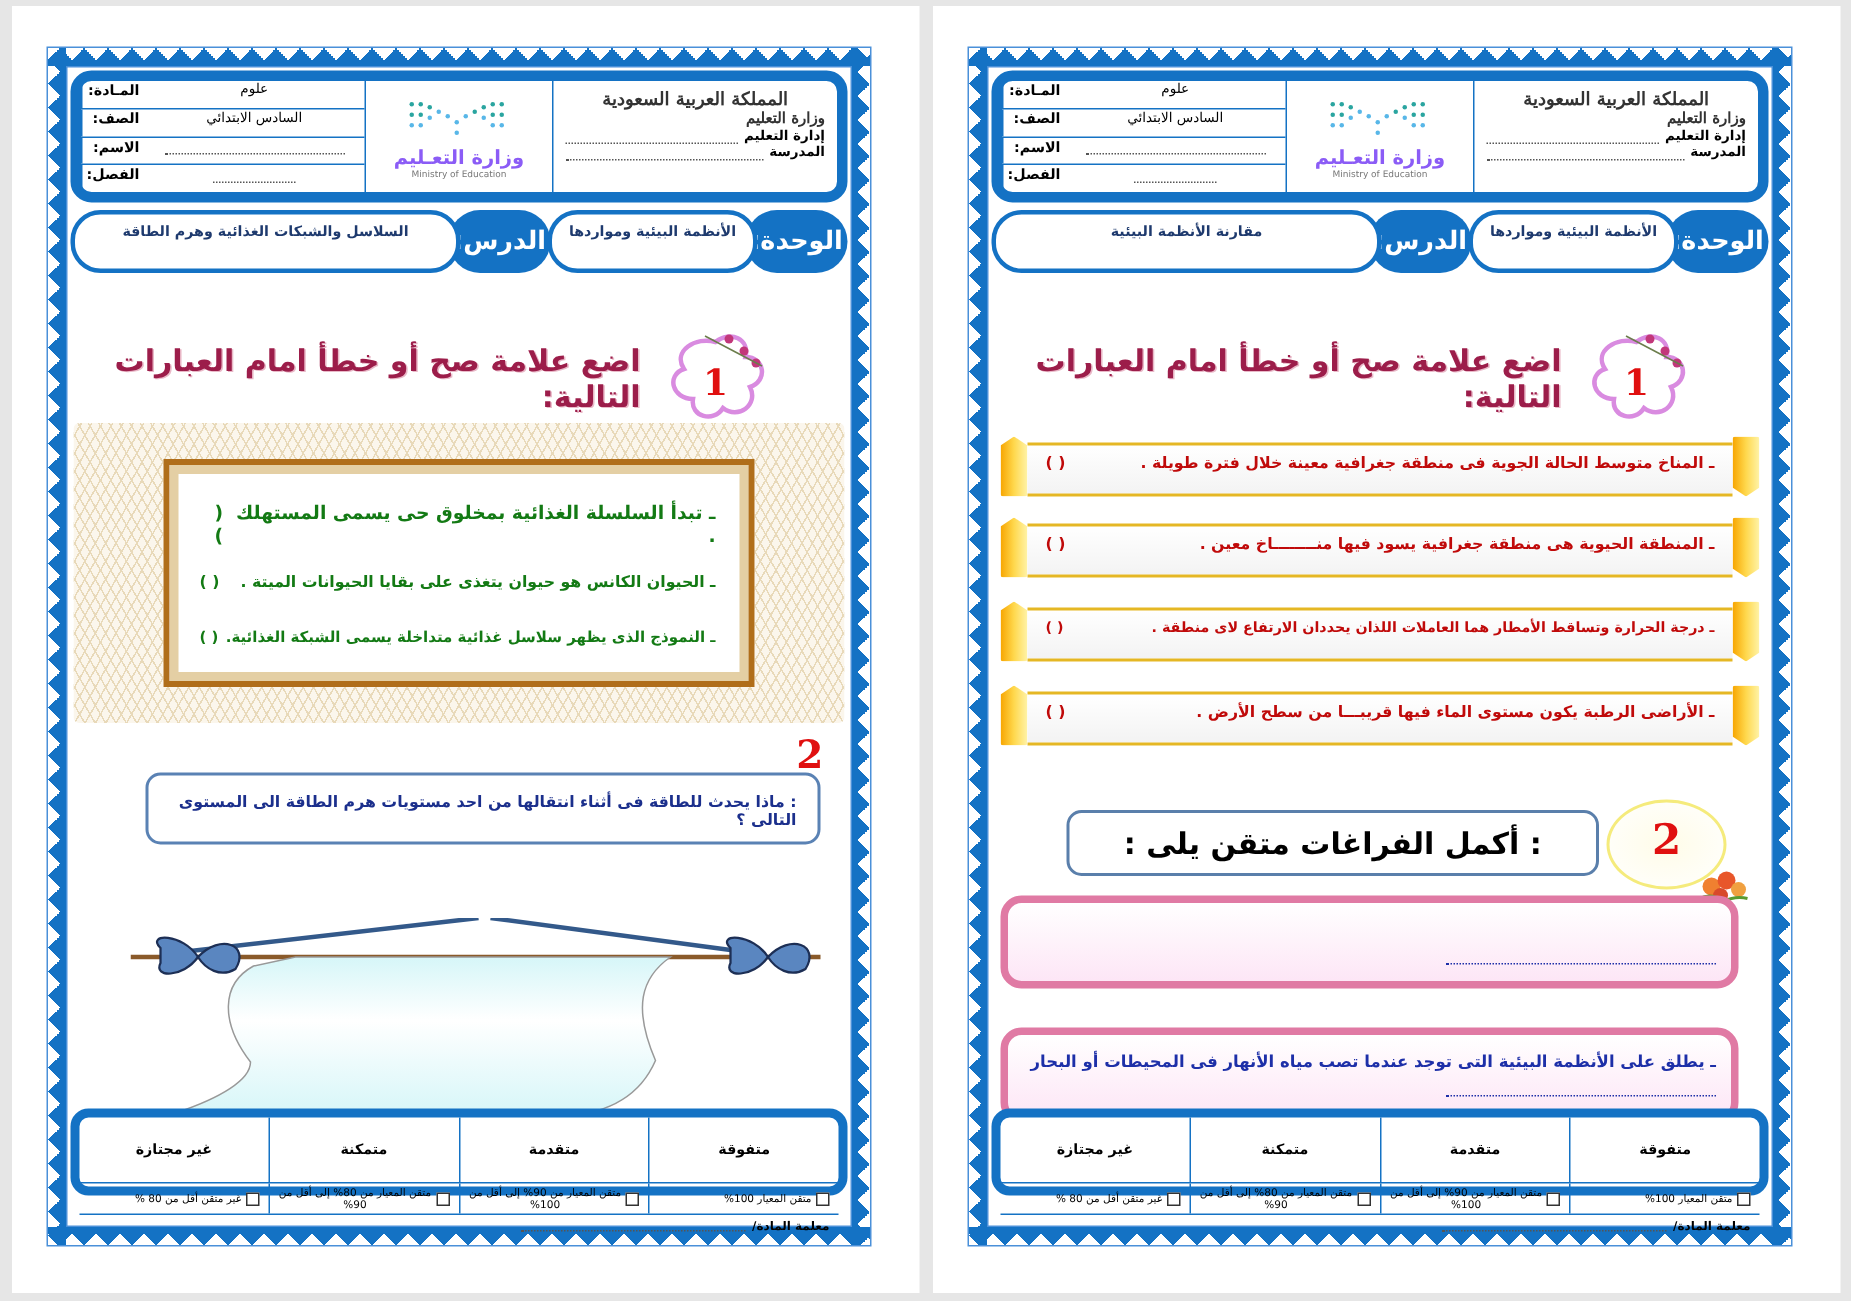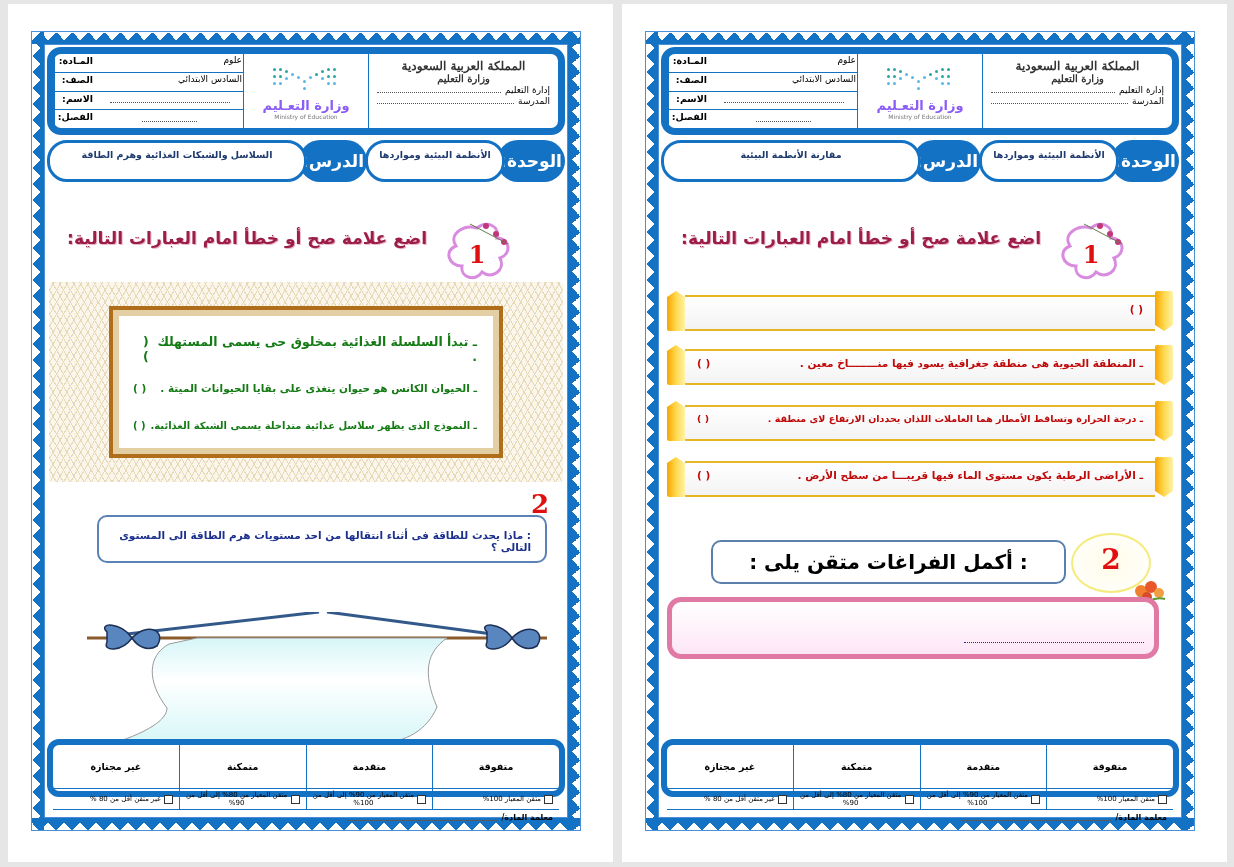--- a/index.html
+++ b/index.html
@@ -12,43 +12,43 @@
   background:
    conic-gradient(from 135deg at 50% 0, #1472c4 90deg, transparent 0) 0 0/16px 12px repeat-x,
    conic-gradient(from -45deg at 50% 100%, #1472c4 90deg, transparent 0) 0 100%/16px 12px repeat-x,
    conic-gradient(from 45deg at 0 50%, #1472c4 90deg, transparent 0) 0 0/12px 16px repeat-y,
    conic-gradient(from -135deg at 100% 50%, #1472c4 90deg, transparent 0) 100% 0/12px 16px repeat-y,
    #fff;}
 .inner{position:absolute;left:12px;top:12px;right:12px;bottom:12px;background:#fff;border:1px solid #4a90d9}
 .header{position:absolute;left:2px;top:2px;right:2px;height:88px;border:7px solid #1472c4;border-radius:14px;background:#fff;display:flex;flex-direction:row-reverse;direction:ltr}
 .hdr-kingdom{width:190px;border-left:1px solid #1472c4;padding:6px 8px;direction:rtl;position:relative}
 .calli{font-family:"DejaVu Serif",serif;font-size:12px;color:#333;text-align:center;line-height:13px;letter-spacing:-0.5px;font-weight:bold}
-.calli2{font-family:"DejaVu Serif",serif;font-size:10px;color:#333;text-align:center;font-weight:bold}
-.hdr-line{font-size:9px;font-weight:normal;color:#000;display:flex;gap:4px;align-items:flex-start;margin-top:1px}
+.calli2{font-family:"DejaVu Serif",serif;font-size:10px;color:#333;text-align:right;font-weight:bold}
+.hdr-line{font-size:9px;font-weight:bold;color:#000;display:flex;gap:4px;align-items:flex-end;margin-top:1px}
 .hdr-line .dots{flex:1;border-bottom:1px dotted #555;height:8px}
 .hdr-logo{width:125px;border-left:1px solid #1472c4;display:flex;flex-direction:column;align-items:center;justify-content:center;padding-top:4px}
 .logo-dots{width:70px;height:26px;position:relative}
 .logo-dots span{position:absolute;width:3px;height:3px;border-radius:50%}
 .logo-ar{font-size:13px;color:#8b5cf6;font-weight:bold;margin-top:6px;direction:rtl}
 .logo-en{font-size:6px;color:#777}
 .hdr-info{flex:1;display:flex;flex-direction:column}
 .info-row{flex:1;display:flex;flex-direction:row-reverse;border-bottom:1px solid #1472c4;direction:rtl}
 .info-row:last-child{border-bottom:none}
 .info-label{width:42px;border-left:1px solid #1472c4;font-size:9.5px;font-weight:bold;padding:1px 3px;text-align:right}
-.info-val{flex:1;font-size:9px;text-align:right;padding:1px}
+.info-val{flex:1;font-size:9px;text-align:center;padding:1px}
 .info-val.dotted{display:flex;align-items:center;justify-content:center}
 .info-val.dotted span{display:inline-block;border-bottom:1px dotted #555;height:6px}
 .unitbar{position:absolute;left:2px;right:2px;top:95px;height:42px;direction:ltr}
 .pill-label{position:absolute;top:0;height:42px;background:#1472c4;color:#fff;border-radius:21px;font-size:17px;font-weight:bold;display:flex;align-items:center;justify-content:center;direction:rtl}
 .pill-box{position:absolute;top:0;height:42px;border:3px solid #1472c4;border-radius:20px;background:#fff;font-size:9.5px;font-weight:bold;color:#1e3a6e;text-align:center;padding-top:6px;direction:rtl}
 .title-row{position:absolute;left:20px;right:20px;top:165px;height:70px}
 .flower{position:absolute;right:35px;top:10px;width:70px;height:60px}
 .flower svg{width:100%;height:100%}
 .flower-num{position:absolute;left:0;right:0;top:20px;text-align:center;font-family:"DejaVu Serif",serif;font-weight:bold;font-size:24px;color:#e01010}
-.instr{position:absolute;right:120px;top:18px;font-size:17px;font-weight:bold;color:#9c1d4a;direction:rtl;text-shadow:1px 1px 0 #e9b9c8}
+.instr{position:absolute;right:120px;top:18px;font-size:20px;font-weight:bold;color:#9c1d4a;direction:rtl;text-shadow:1px 1px 0 #e9b9c8}
 
 .ornate{position:absolute;left:4px;right:4px;top:237px;height:200px;background:
   repeating-linear-gradient(60deg,#e8d9b9 0 1px,transparent 1px 6px),
   repeating-linear-gradient(-60deg,#e8d9b9 0 1px,transparent 1px 6px),#fbf6ec;border-radius:4px}
 .ornate-inner{position:absolute;left:60px;right:60px;top:24px;bottom:24px;border:4px solid #b06e1a;background:#fff;box-shadow:0 0 0 6px #e4cfa4 inset}
 .tf-item{position:absolute;right:22px;left:20px;font-weight:bold;color:#137a14;direction:rtl;display:flex;justify-content:space-between}
 .tf-item .paren{color:#137a14}
 
 .scroll{position:absolute;left:8px;right:8px;height:44px}
 .scroll .bar{position:absolute;left:18px;right:18px;top:4px;bottom:4px;background:linear-gradient(#fff,#f3f3f3);border-top:2px solid #e5b724;border-bottom:2px solid #e5b724}
@@ -330,20 +330,21 @@
        <div class="flower-num">1</div>
      </div>
      <div class="instr">اضع علامة صح أو خطأ امام العبارات التالية:</div>
    </div>
 
    <div class="scroll" style="top:246px">
           <div class="bar"></div>
           <div class="capL"></div>
           <div class="capR"></div>
           <div class="txt">
+            <span>ـ المناخ متوسط الحالة الجوية فى منطقة جغرافية معينة خلال فترة طويلة .</span>
             <span>(     )</span>
           </div>
         </div>
    <div class="scroll" style="top:300px">
           <div class="bar"></div>
           <div class="capL"></div>
           <div class="capR"></div>
           <div class="txt">
             <span>ـ المنطقة الحيوية هى منطقة جغرافية يسود فيها منــــــــاخ معين .</span>
             <span>(     )</span>
@@ -376,20 +377,21 @@
             <circle cx="10" cy="14" r="6" fill="#f08030"></circle>
             <circle cx="20" cy="10" r="6" fill="#e8562a"></circle>
             <circle cx="28" cy="16" r="5" fill="#f0a040"></circle>
             <circle cx="16" cy="20" r="5" fill="#d84a2a"></circle>
             <path d="M2 22 Q10 18 18 24 Q26 20 34 22" stroke="#5a9a30" stroke-width="2" fill="none"></path>
           </svg>
    </div>
    <div class="fill-head">: أكمل الفراغات متقن يلى :</div>
 
    <div class="fillbox" style="top:552px;height:62px"><br><span class="blank"></span></div>
+   <div class="fillbox" style="top:640px;height:64px"><span>ـ يطلق على الأنظمة البيئية التى توجد عندما تصب مياه الأنهار فى المحيطات أو البحار</span> <span class="blank"></span></div>
 
    <div class="footer">
      <div class="ft-row">
        <div class="ft-cell">متفوقة</div>
        <div class="ft-cell">متقدمة</div>
        <div class="ft-cell">متمكنة</div>
        <div class="ft-cell">غير مجتازة</div>
      </div>
      <div class="ft-row">
        <div class="ft-cell small">

